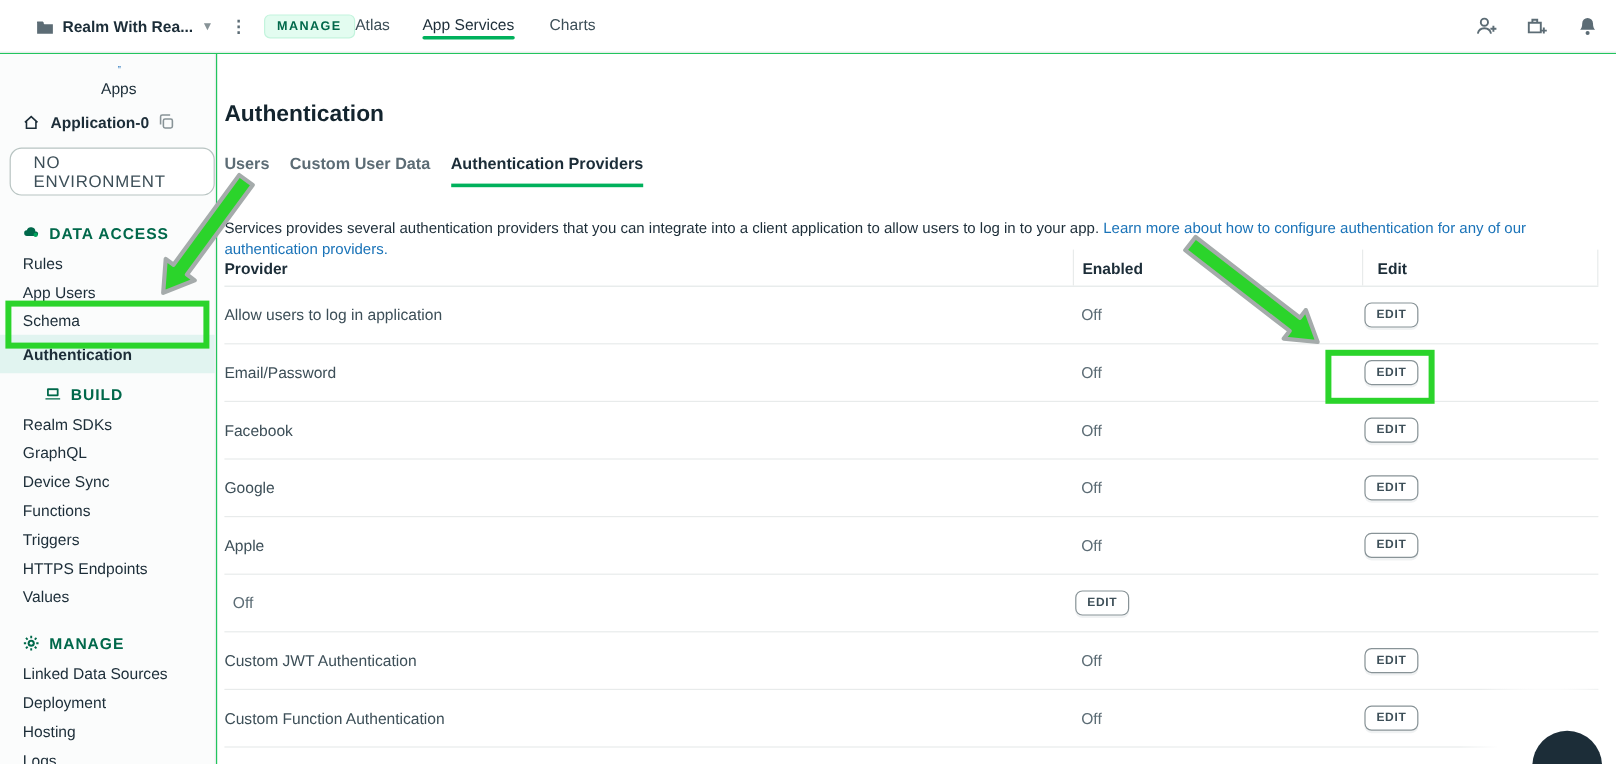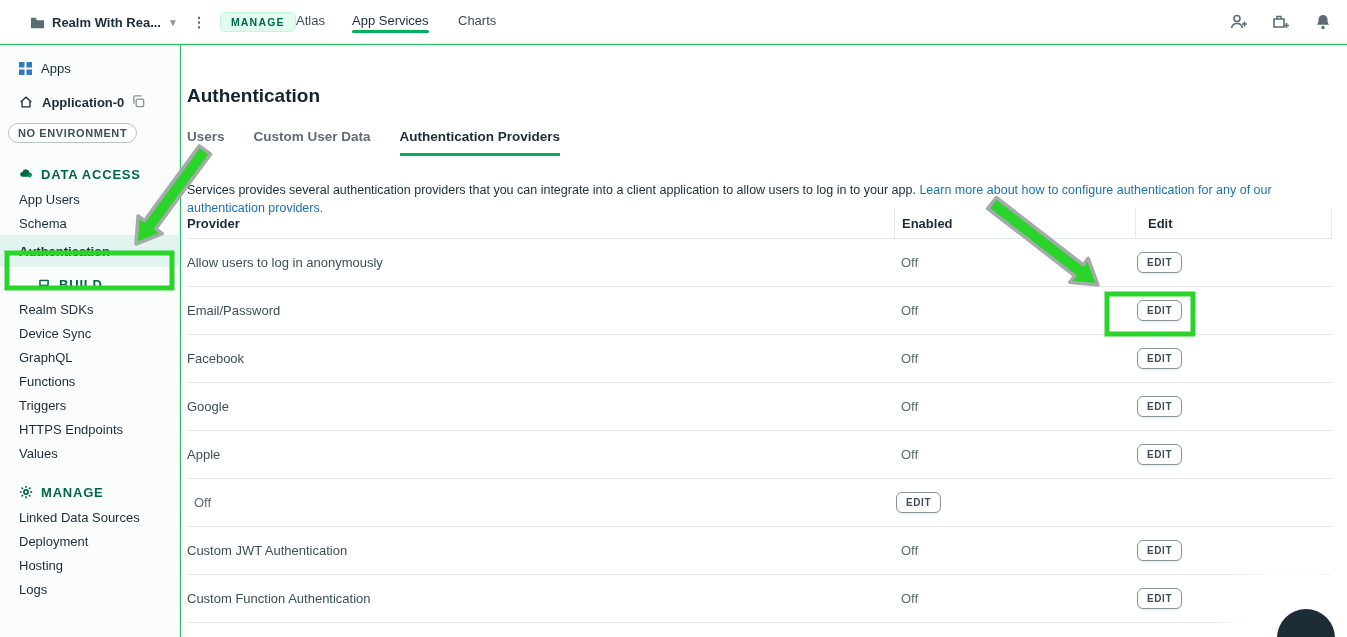--- a/index.html
+++ b/index.html
@@ -24,38 +24,38 @@
   .tb-tab.active::after { content:""; position:absolute; left:0; right:0; bottom:-5px;
     height:3px; background:#00b15c; border-radius:2px; }
   .tb-right { position:absolute; right:14px; top:0; height:44px; display:flex; align-items:center; gap:22px; }
   .tb-icon { width:20px; height:20px; cursor:pointer; }
 
   
   .sidebar { position:absolute; top:45px; left:0; width:180px; height:592px;
     background:#fbfcfc; border-right:1px solid #e8ebeb; z-index:2; }
   .sb-row { display:flex; align-items:center; gap:9px; padding-left:19px; height:26px;
     font-size:13px; color:#1c2d38; cursor:pointer; }
-  .sb-apps { margin-top:10px; }
+  .sb-apps { margin-top:10px;flex-direction:column; }
   .sb-app { margin-top:8px; font-weight:bold; position:relative; }
   .sb-copy { position:absolute; left:131px; top:5px; }
   .sb-env { margin:8px 0 0 8px; display:inline-block; border:1px solid #b8c4c2; border-radius:10px;
-    font-size:11px; font-weight:bold; letter-spacing:.6px; color:#3d4f58; padding:3px 9px; background:#fff; }
+    font-size:14px; font-weight:normal; letter-spacing:.6px; color:#3d4f58; padding:3px 19px; background:#fff; }
   .sb-section { margin-top:22px; display:flex; align-items:center; gap:8px; padding-left:19px;
     height:18px; font-size:13px; font-weight:bold; letter-spacing:.8px; color:#00684a; }
   .sb-section.tight { margin-top:8px;padding-left:37px; }
   .sb-section.manage { margin-top:18px; }
   .sb-item { height:24px; display:flex; align-items:center; padding-left:19px;
     font-size:13px; color:#1c2d38; cursor:pointer; }
   .sb-items { margin-top:4px; }
   .sb-item.active { height:32px; background:#e1f4f0; font-weight:bold; }
 
   
   .main { position:absolute; top:45px; left:181px; right:0; bottom:0; background:#fff; }
   .m-title { position:absolute; left:6px; top:40px; font-size:19px; font-weight:bold; color:#13242e; }
-  .m-tabs { position:absolute; left:6px; top:84px; display:flex; gap:29px; }
+  .m-tabs { position:absolute; left:6px; top:84px; display:flex; gap:17px; }
   .m-tab { font-size:13.5px; font-weight:bold; color:#5c6c75; padding-bottom:9px; cursor:pointer; }
   .m-tab.active { color:#1c2d38; border-bottom:3px solid #00b15c; }
   .m-intro { position:absolute; left:6px; top:136px; width:1160px; font-size:12.5px; color:#1c2d38; line-height:18px; }
   .m-link { color:#1a73b8; cursor:pointer; }
 
   .m-table { position:absolute; left:6px; top:163px; width:1145px; }
   .t-head { display:grid; grid-template-columns:707px 241px 197px; height:31px; border-bottom:1px solid #e3e8e8; }
   .t-head .hc { display:flex; align-items:center; font-size:13px; font-weight:bold; color:#1c2d38; }
   .t-head .hc.c2 { border-left:1px solid #e8ebeb; padding-left:7px; }
   .t-head .hc.c3 { border-left:1px solid #e8ebeb; border-right:1px solid #e8ebeb; padding-left:12px; }
@@ -138,20 +138,23 @@
 
     <div class="sb-section">
       <svg width="14" height="14" viewBox="0 0 16 16">
         <path d="M13 11H4.2a2.7 2.7 0 0 1-.4-5.4A4.2 4.2 0 0 1 12 6.8 2.15 2.15 0 0 1 13 11z" fill="#00684a"></path>
         <circle cx="12.2" cy="10" r="2" fill="#00a35c"></circle>
       </svg>
       <span>DATA ACCESS</span>
     </div>
     <div class="sb-items">
       <div class="sb-item">
+          <span>Rules</span>
+        </div>
+      <div class="sb-item">
           <span>App Users</span>
         </div>
       <div class="sb-item">
           <span>Schema</span>
         </div>
       <div class="sb-item active">
           <span>Authentication</span>
         </div>
     </div>
 
@@ -161,24 +164,24 @@
         <rect x="4.2" y="4.7" width="7.6" height="4.1" fill="#fbfcfc"></rect>
         <path d="M1 12.5h14v1H1z" fill="#00684a"></path>
       </svg>
       <span>BUILD</span>
     </div>
     <div class="sb-items">
       <div class="sb-item">
           <span>Realm SDKs</span>
         </div>
       <div class="sb-item">
+          <span>GraphQL</span>
+        </div>
+      <div class="sb-item">
           <span>Device Sync</span>
-        </div>
-      <div class="sb-item">
-          <span>GraphQL</span>
         </div>
       <div class="sb-item">
           <span>Functions</span>
         </div>
       <div class="sb-item">
           <span>Triggers</span>
         </div>
       <div class="sb-item">
           <span>HTTPS Endpoints</span>
         </div>
@@ -222,21 +225,21 @@
     </div>
     <p class="m-intro"><span>Services provides several authentication providers that you can integrate into a client application to allow users to log in to your app. </span><span class="m-link">Learn more about how to configure authentication for any of our authentication providers.</span></p>
 
     <div class="m-table">
       <div class="t-head">
         <div class="hc c1">Provider</div>
         <div class="hc c2">Enabled</div>
         <div class="hc c3">Edit</div>
       </div>
       <div class="t-row">
-        <div class="cell c1">Allow users to log in anonymously</div>
+        <div class="cell c1">Allow users to log in application</div>
         <div class="cell c2">Off</div>
         <div class="cell c3">
             <button class="edit-btn">EDIT</button>
           </div>
       </div>
       <div class="t-row">
         <div class="cell c1">Email/Password</div>
         <div class="cell c2">Off</div>
         <div class="cell c3">
             <button class="edit-btn">EDIT</button>

